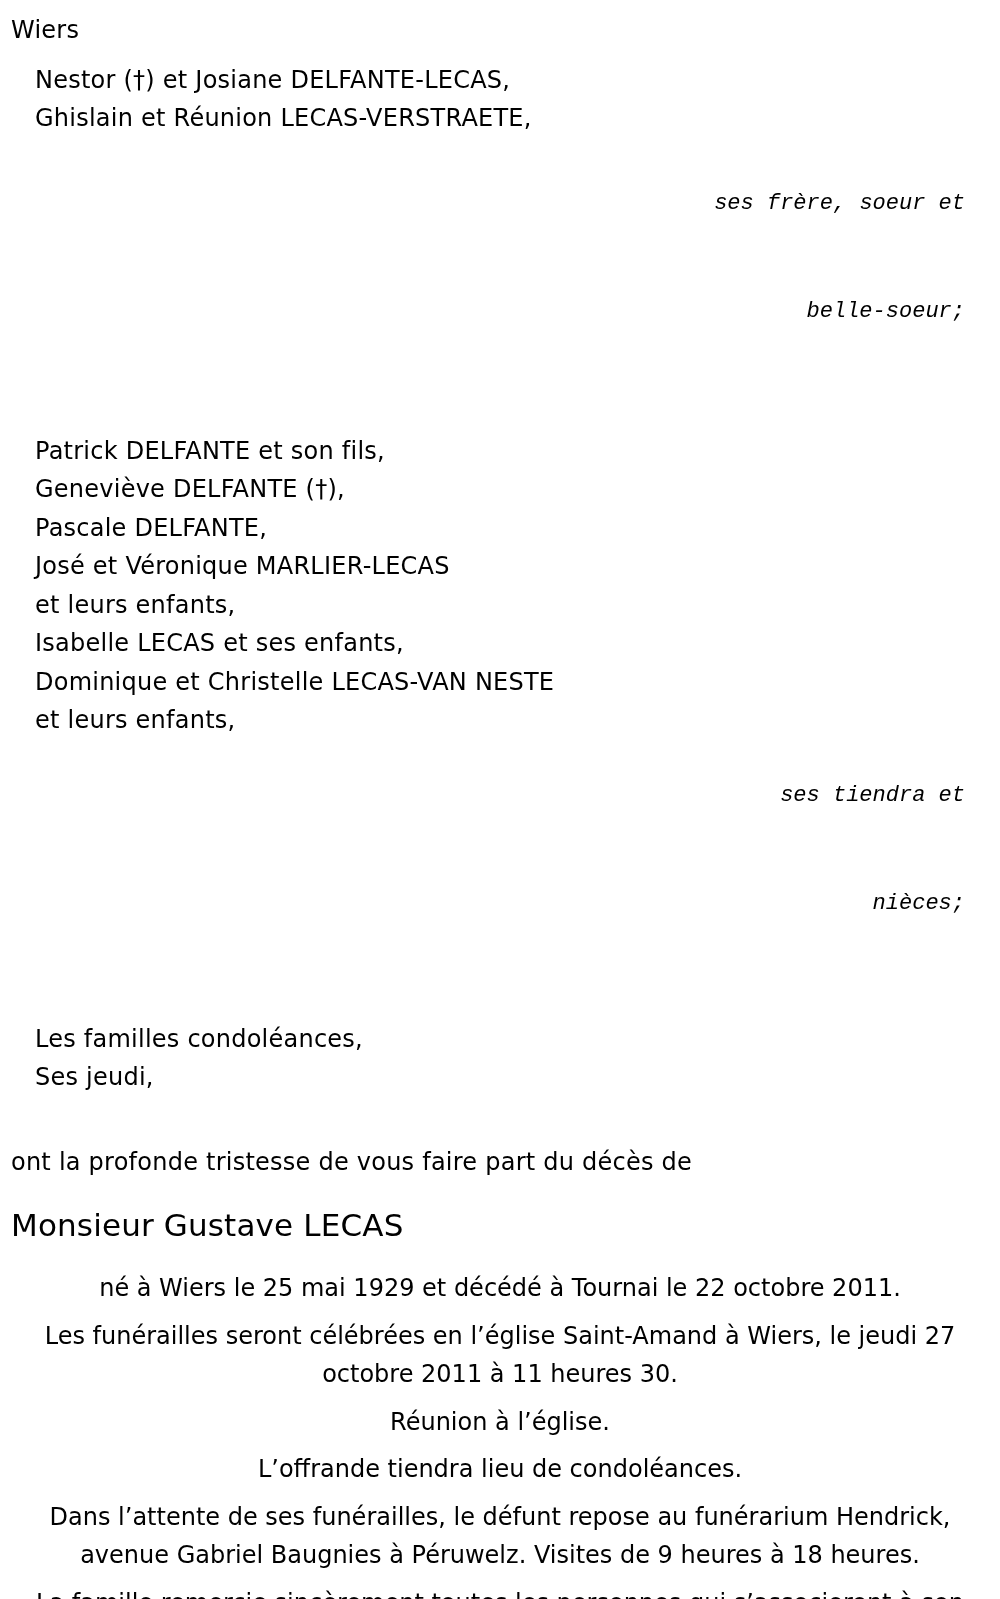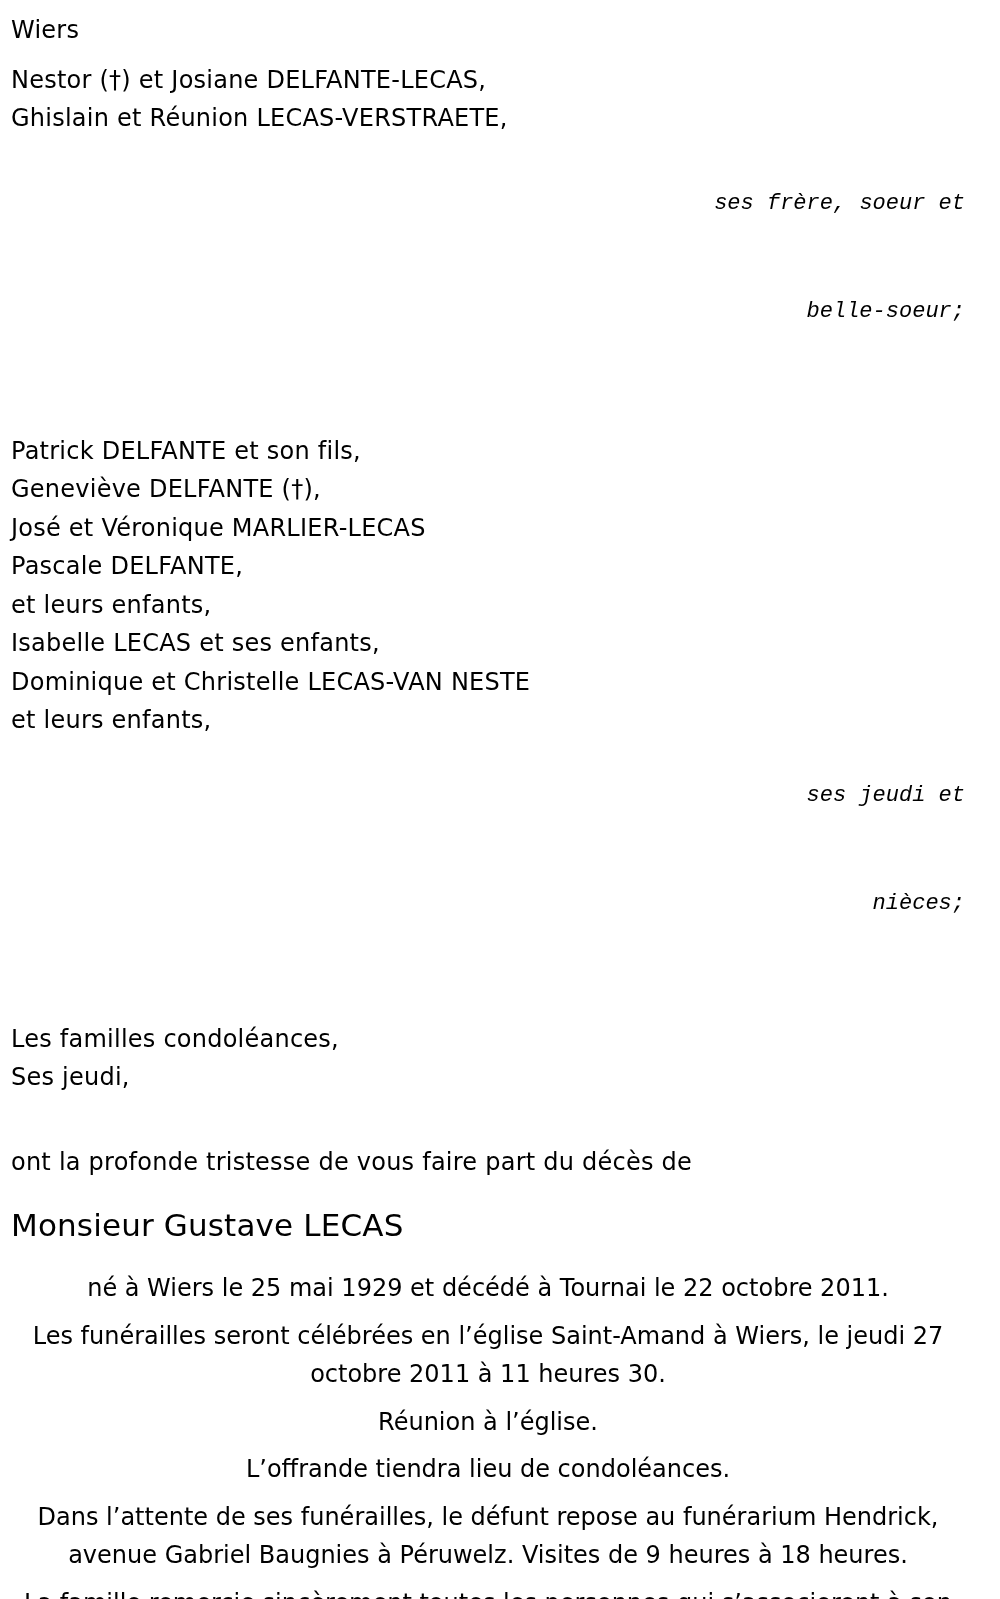--- a/index.html
+++ b/index.html
@@ -17,20 +17,21 @@
   }
   .page {
     position: relative;
     width: 1000px;
     height: 1303px;
     box-sizing: border-box;
     padding: 11px 35px 0 11px;
   }
   .block {
     position: relative;
+    margin-left: 24px;
   }
   .line {
     font-size: 24px;
     line-height: 38.5px;
     white-space: pre;
     letter-spacing: 0.01em;
   }
   
   .relation {
     font-style: italic;
@@ -84,28 +85,28 @@
       <div>ses frère, soeur et</div>
       <div>belle-soeur;</div>
     </div>
   </div>
 
   <div class="gap-md"></div>
 
   <div class="block">
     <div class="line">Patrick DELFANTE et son fils,</div>
     <div class="line">Geneviève DELFANTE (†),</div>
+    <div class="line">Pascale DELFANTE,</div>
     <div class="line">José et Véronique MARLIER-LECAS</div>
-    <div class="line">Pascale DELFANTE,</div>
     <div class="line">et leurs enfants,</div>
     <div class="line">Isabelle LECAS et ses enfants,</div>
     <div class="line">Dominique et Christelle LECAS-VAN NESTE</div>
     <div class="line">et leurs enfants,</div>
     <div class="relation relation-neveux">
-      <div>ses jeudi et</div>
+      <div>ses tiendra et</div>
       <div>nièces;</div>
     </div>
   </div>
 
   <div class="gap-md"></div>
 
   <div class="block">
     <div class="line">Les familles condoléances,</div>
     <div class="line">Ses jeudi,</div>
   </div>

